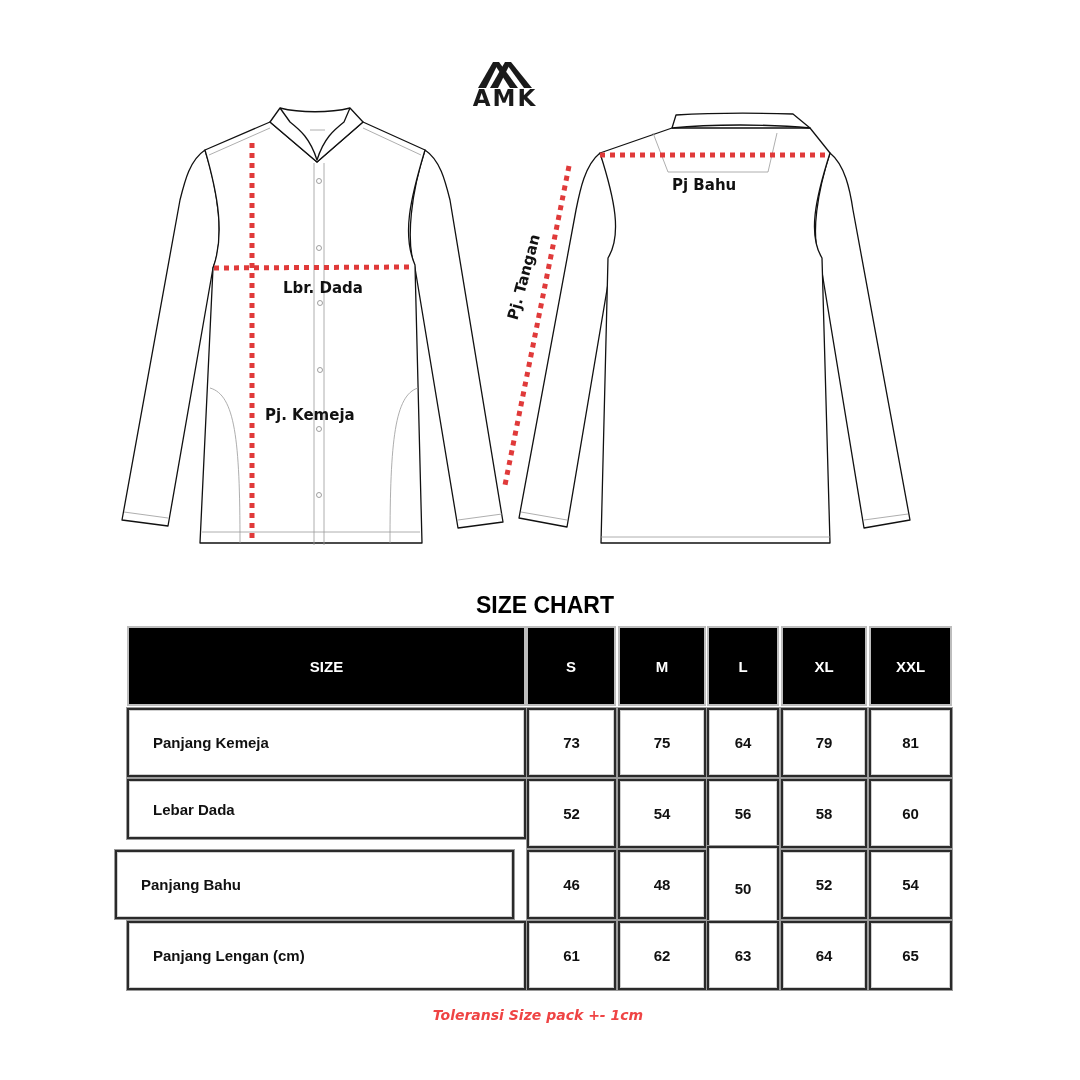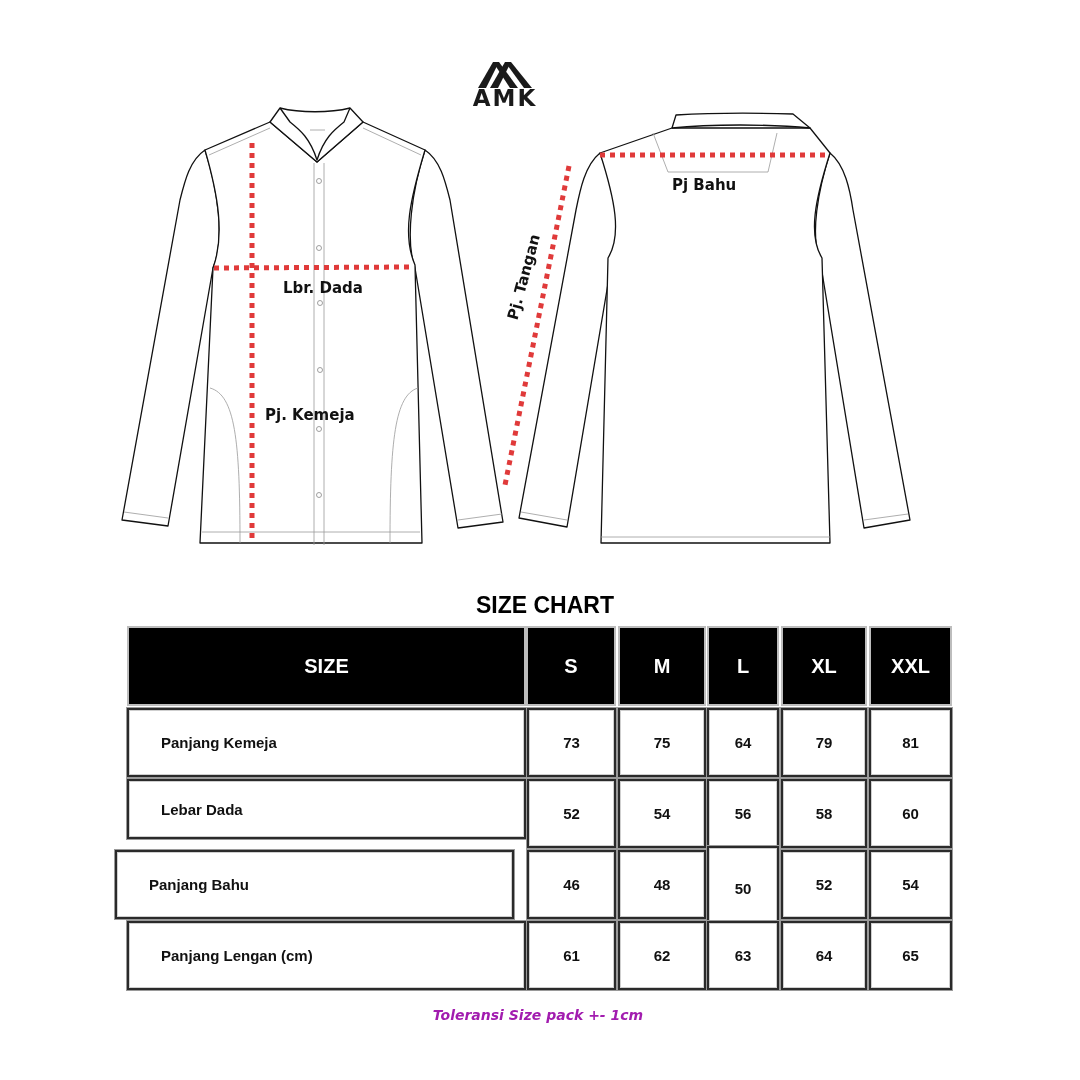--- a/index.html
+++ b/index.html
@@ -4,24 +4,24 @@
 <style>
   html, body { margin:0; padding:0; background:#ffffff; }
   body { width:1080px; height:1080px; position:relative; overflow:hidden; font-family:"Liberation Sans", sans-serif; color:#000; }
   .abs { position:absolute; }
   #logo { left:460px; top:58px; width:90px; height:60px; }
   #logo .brand { position:absolute; left:0; top:27px; width:90px; text-align:center; font-family:"DejaVu Sans", sans-serif; font-weight:bold; font-size:23px; letter-spacing:2px; color:#1a1a1a; }
   #illus { left:0; top:0; width:1080px; height:580px; }
   .lbl { position:absolute; font-family:"DejaVu Sans", sans-serif; font-weight:bold; font-size:15px; color:#111; white-space:nowrap; }
   #chart-title { left:0; width:1090px; top:592px; text-align:center; font-weight:bold; font-size:23px; }
   .cell { position:absolute; box-sizing:border-box; display:flex; align-items:center; justify-content:center; font-weight:bold; }
-  .hcell { background:#000; color:#fff; font-size:20px; border:2px solid #bdbdbd; }
+  .hcell { background:#000; color:#fff; font-size:15px; border:2px solid #bdbdbd; }
   .bcell { background:#fff; color:#111; font-size:15px; border:2px solid #2a2a2a; box-shadow: inset 0 0 0 1px #cfcfcf, 0 0 0 1px #9a9a9a; }
-  .bcell.first { justify-content:flex-start; padding-left:32px; }
-  #tolerance { left:0; width:1076px; top:1007px; text-align:center; font-family:"DejaVu Sans", sans-serif; font-style:italic; font-weight:bold; font-size:14px; color:#a21caf; }
+  .bcell.first { justify-content:flex-start; padding-left:24px; }
+  #tolerance { left:0; width:1076px; top:1007px; text-align:center; font-family:"DejaVu Sans", sans-serif; font-style:italic; font-weight:bold; font-size:14px; color:#ef4444; }
 </style>
 </head>
 <body>
 
 <div id="logo" class="abs">
   <svg width="90" height="32" viewBox="0 0 90 32" style="position:absolute;left:0;top:0">
     <polygon points="18,30 33,4 39,4 26,30" fill="#1a1a1a"></polygon>
     <polygon points="30,30 45,4 51,4 38,30" fill="#1a1a1a"></polygon>
     <polygon points="33,4 39,4 58,30 50,30" fill="#1a1a1a"></polygon>
     <polygon points="45,4 51,4 72,30 64,30" fill="#1a1a1a"></polygon>

